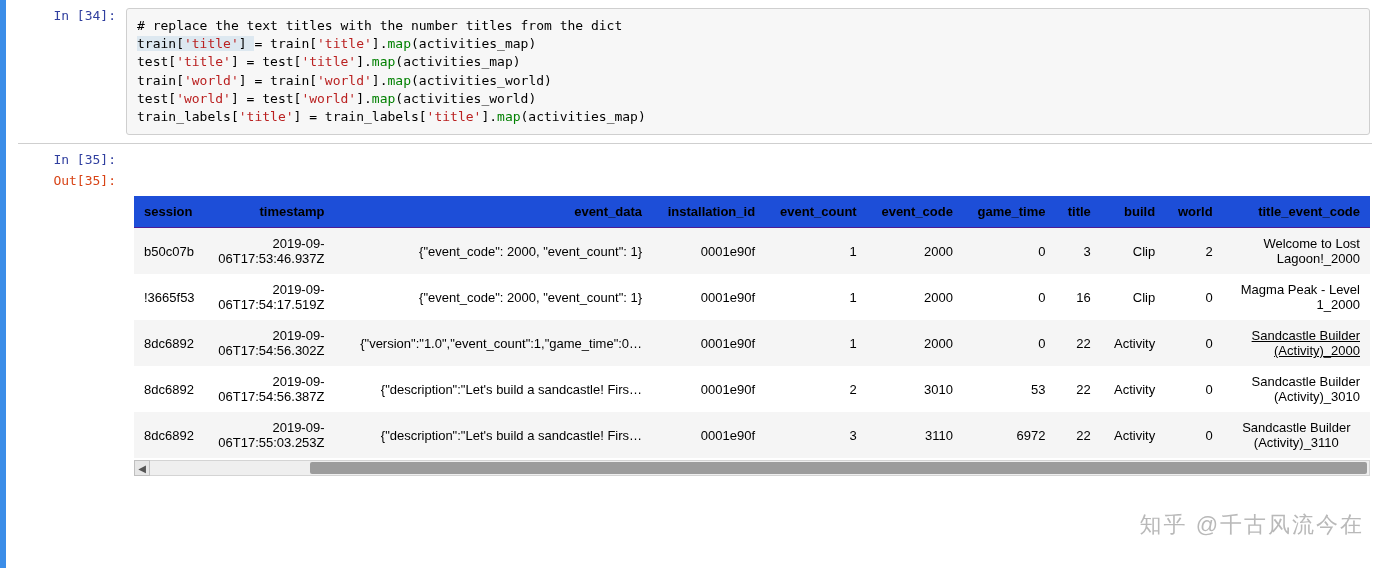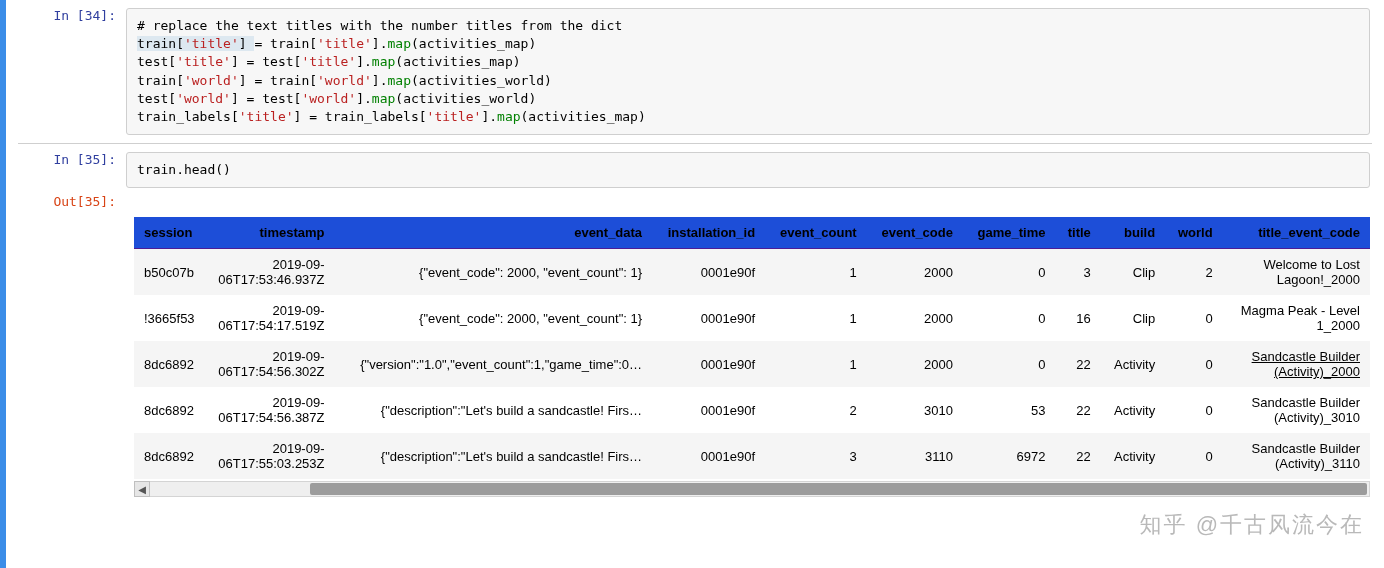--- a/index.html
+++ b/index.html
@@ -82,21 +82,20 @@
 <span>test[</span><span class="str">'title'</span><span>] </span><span>=</span><span> test[</span><span class="str">'title'</span><span>].</span><span class="pyfun">map</span><span>(activities_map)</span>
 <span>train[</span><span class="str">'world'</span><span>] </span><span>=</span><span> train[</span><span class="str">'world'</span><span>].</span><span class="pyfun">map</span><span>(activities_world)</span>
 <span>test[</span><span class="str">'world'</span><span>] </span><span>=</span><span> test[</span><span class="str">'world'</span><span>].</span><span class="pyfun">map</span><span>(activities_world)</span>
 <span>train_labels[</span><span class="str">'title'</span><span>] </span><span>=</span><span> train_labels[</span><span class="str">'title'</span><span>].</span><span class="pyfun">map</span><span>(activities_map)</span></div>
     </div>
 
     <div class="divider"></div>
 
     <div class="cell">
       <div class="prompt in">In [35]:</div>
-      <div class="source-box"><span>train.</span><span>head</span><span>()</span></div>
     </div>
 
     <div class="cell" style="padding-top:2px;">
       <div class="prompt out">Out[35]:</div>
       <div style="flex:1;"></div>
     </div>
 
     <div class="out-area">
       <div class="df-wrap">
         <table class="df">
@@ -172,21 +171,21 @@
                 <td class="left">8dc6892</td>
                 <td style="white-space: normal; text-align: right; max-width: 120px;">2019-09-<br>06T17:55:03.253Z</td>
                 <td>{"description":"Let's build a sandcastle! Firs…</td>
                 <td>0001e90f</td>
                 <td>3</td>
                 <td>3110</td>
                 <td>6972</td>
                 <td>22</td>
                 <td>Activity</td>
                 <td>0</td>
-                <td style="white-space: normal; max-width: 140px; text-align: right;">Sandcastle Builder (Activity)_3110</td>
+                <td style="white-space: normal; max-width: 140px; text-align: center;">Sandcastle Builder (Activity)_3110</td>
               </tr>
             </tbody>
         </table>
       </div>
     </div>
 
     <div class="hscroll">
       <div class="arrow-left">◀</div>
       <div class="track">
         <div class="thumb"></div>

